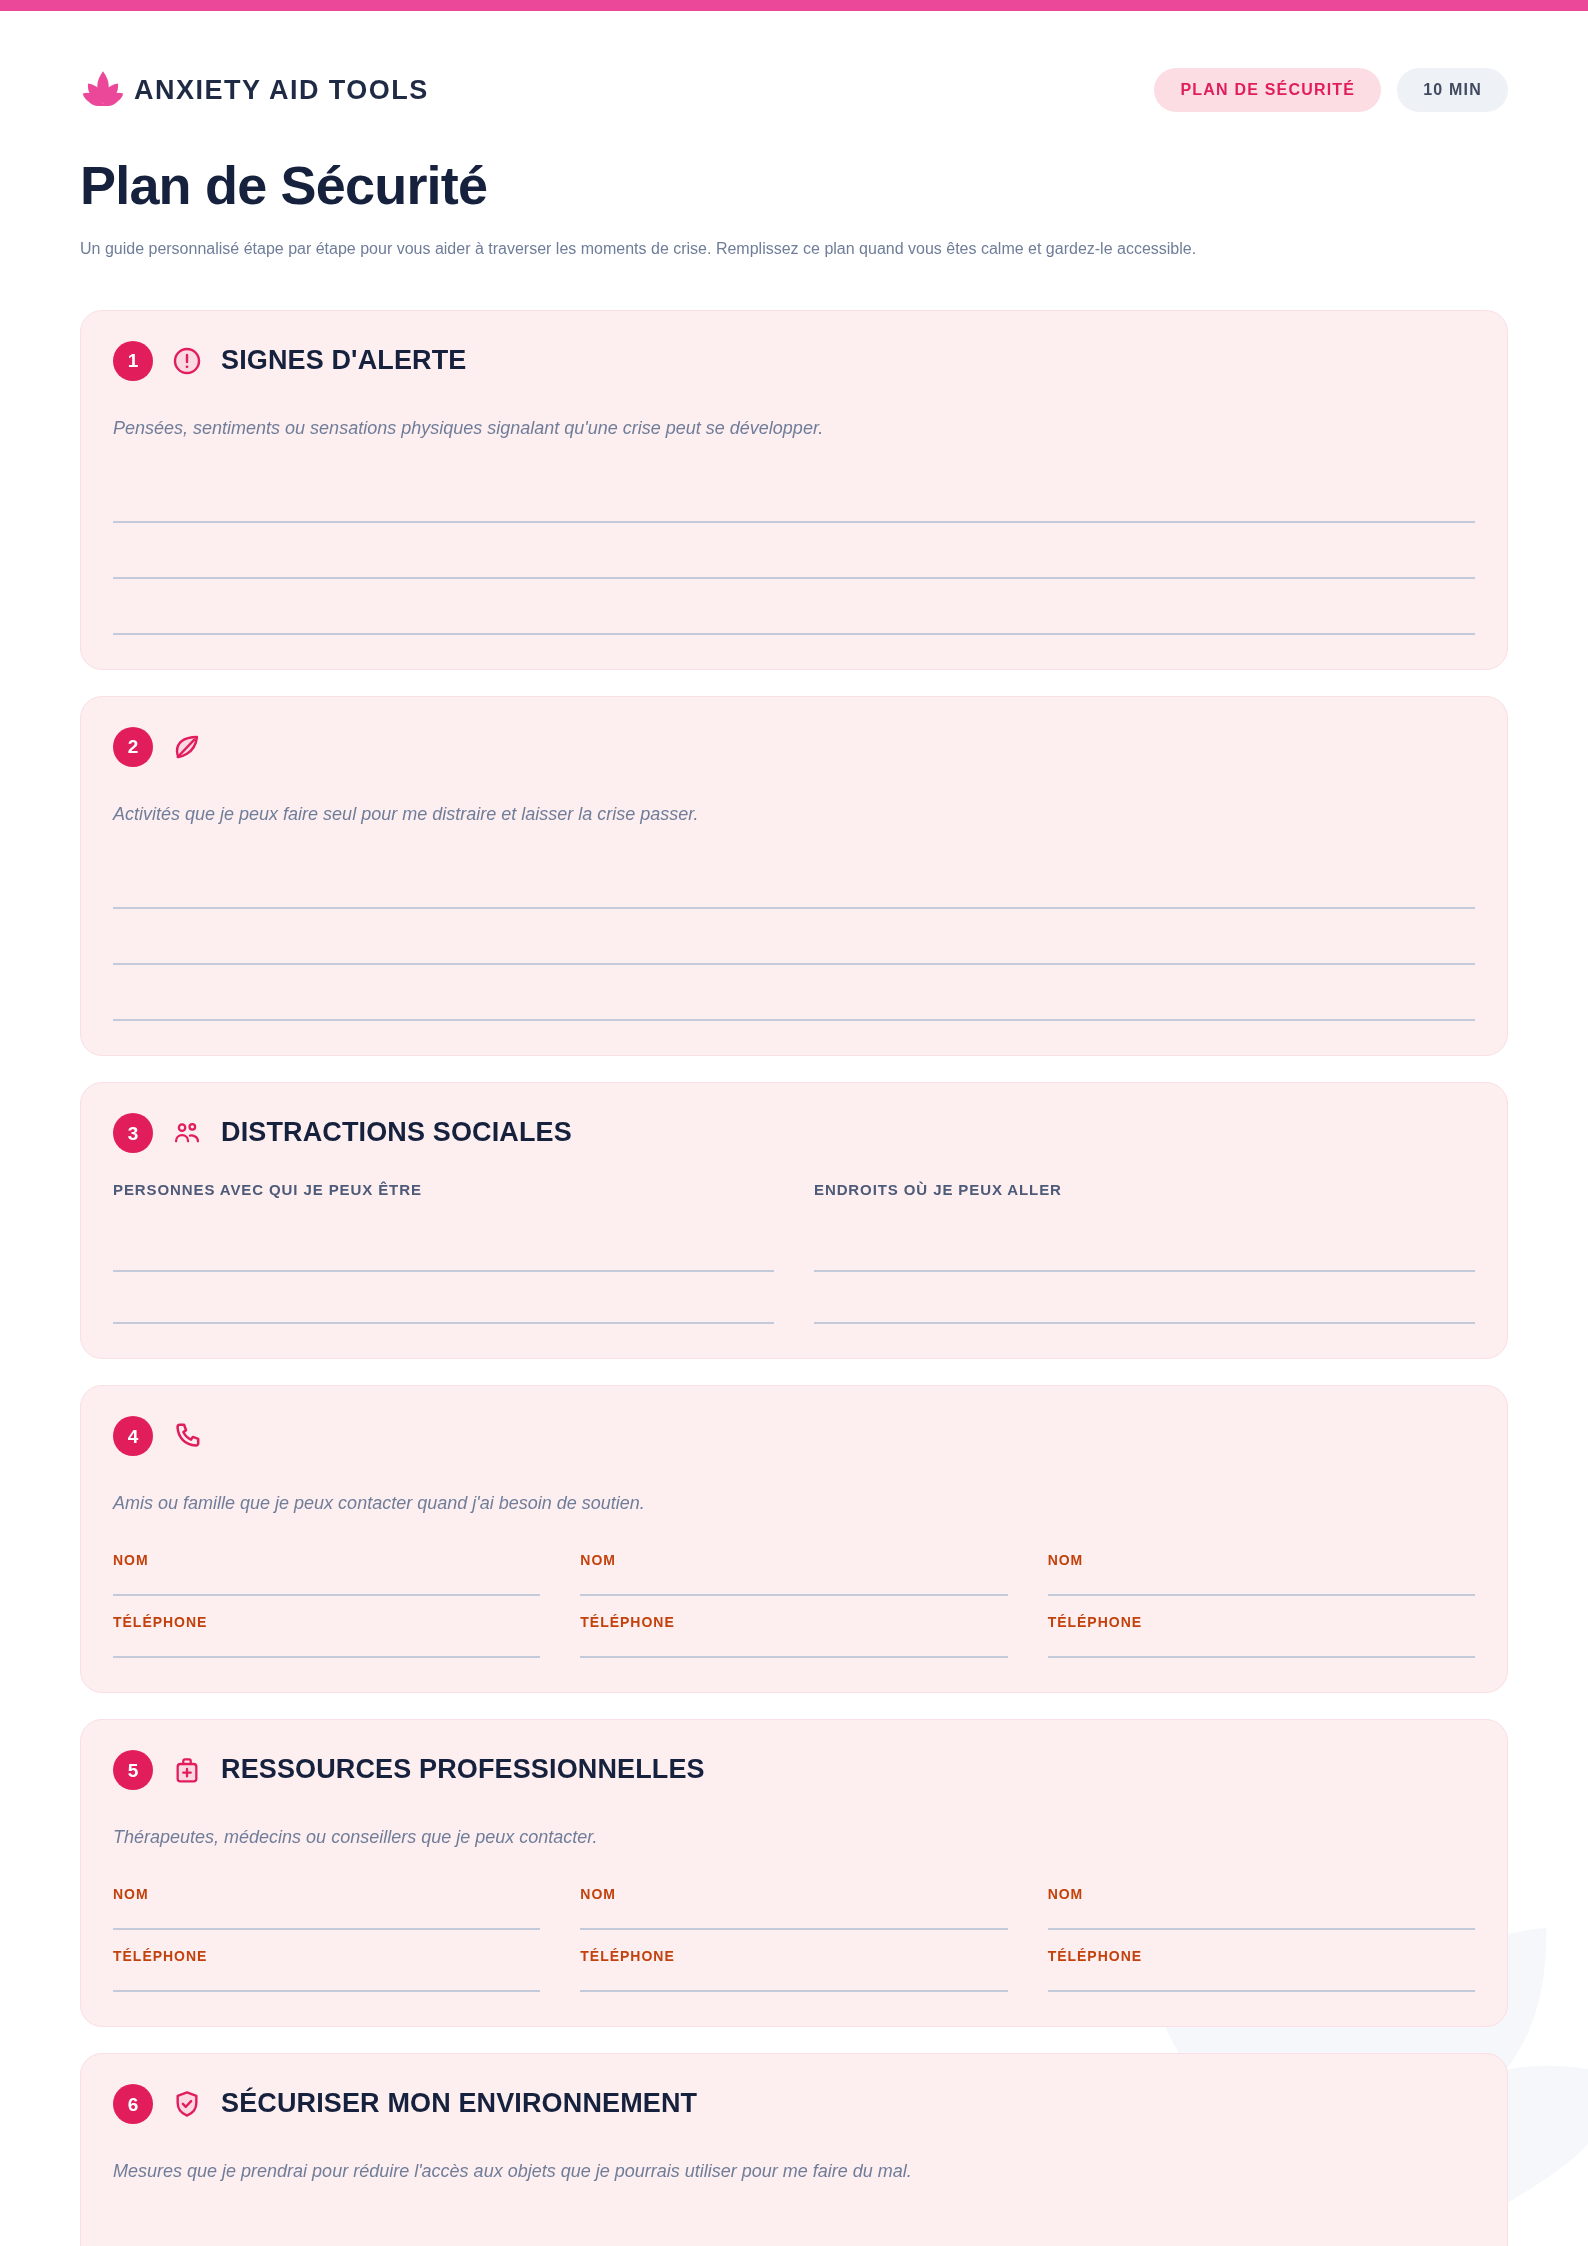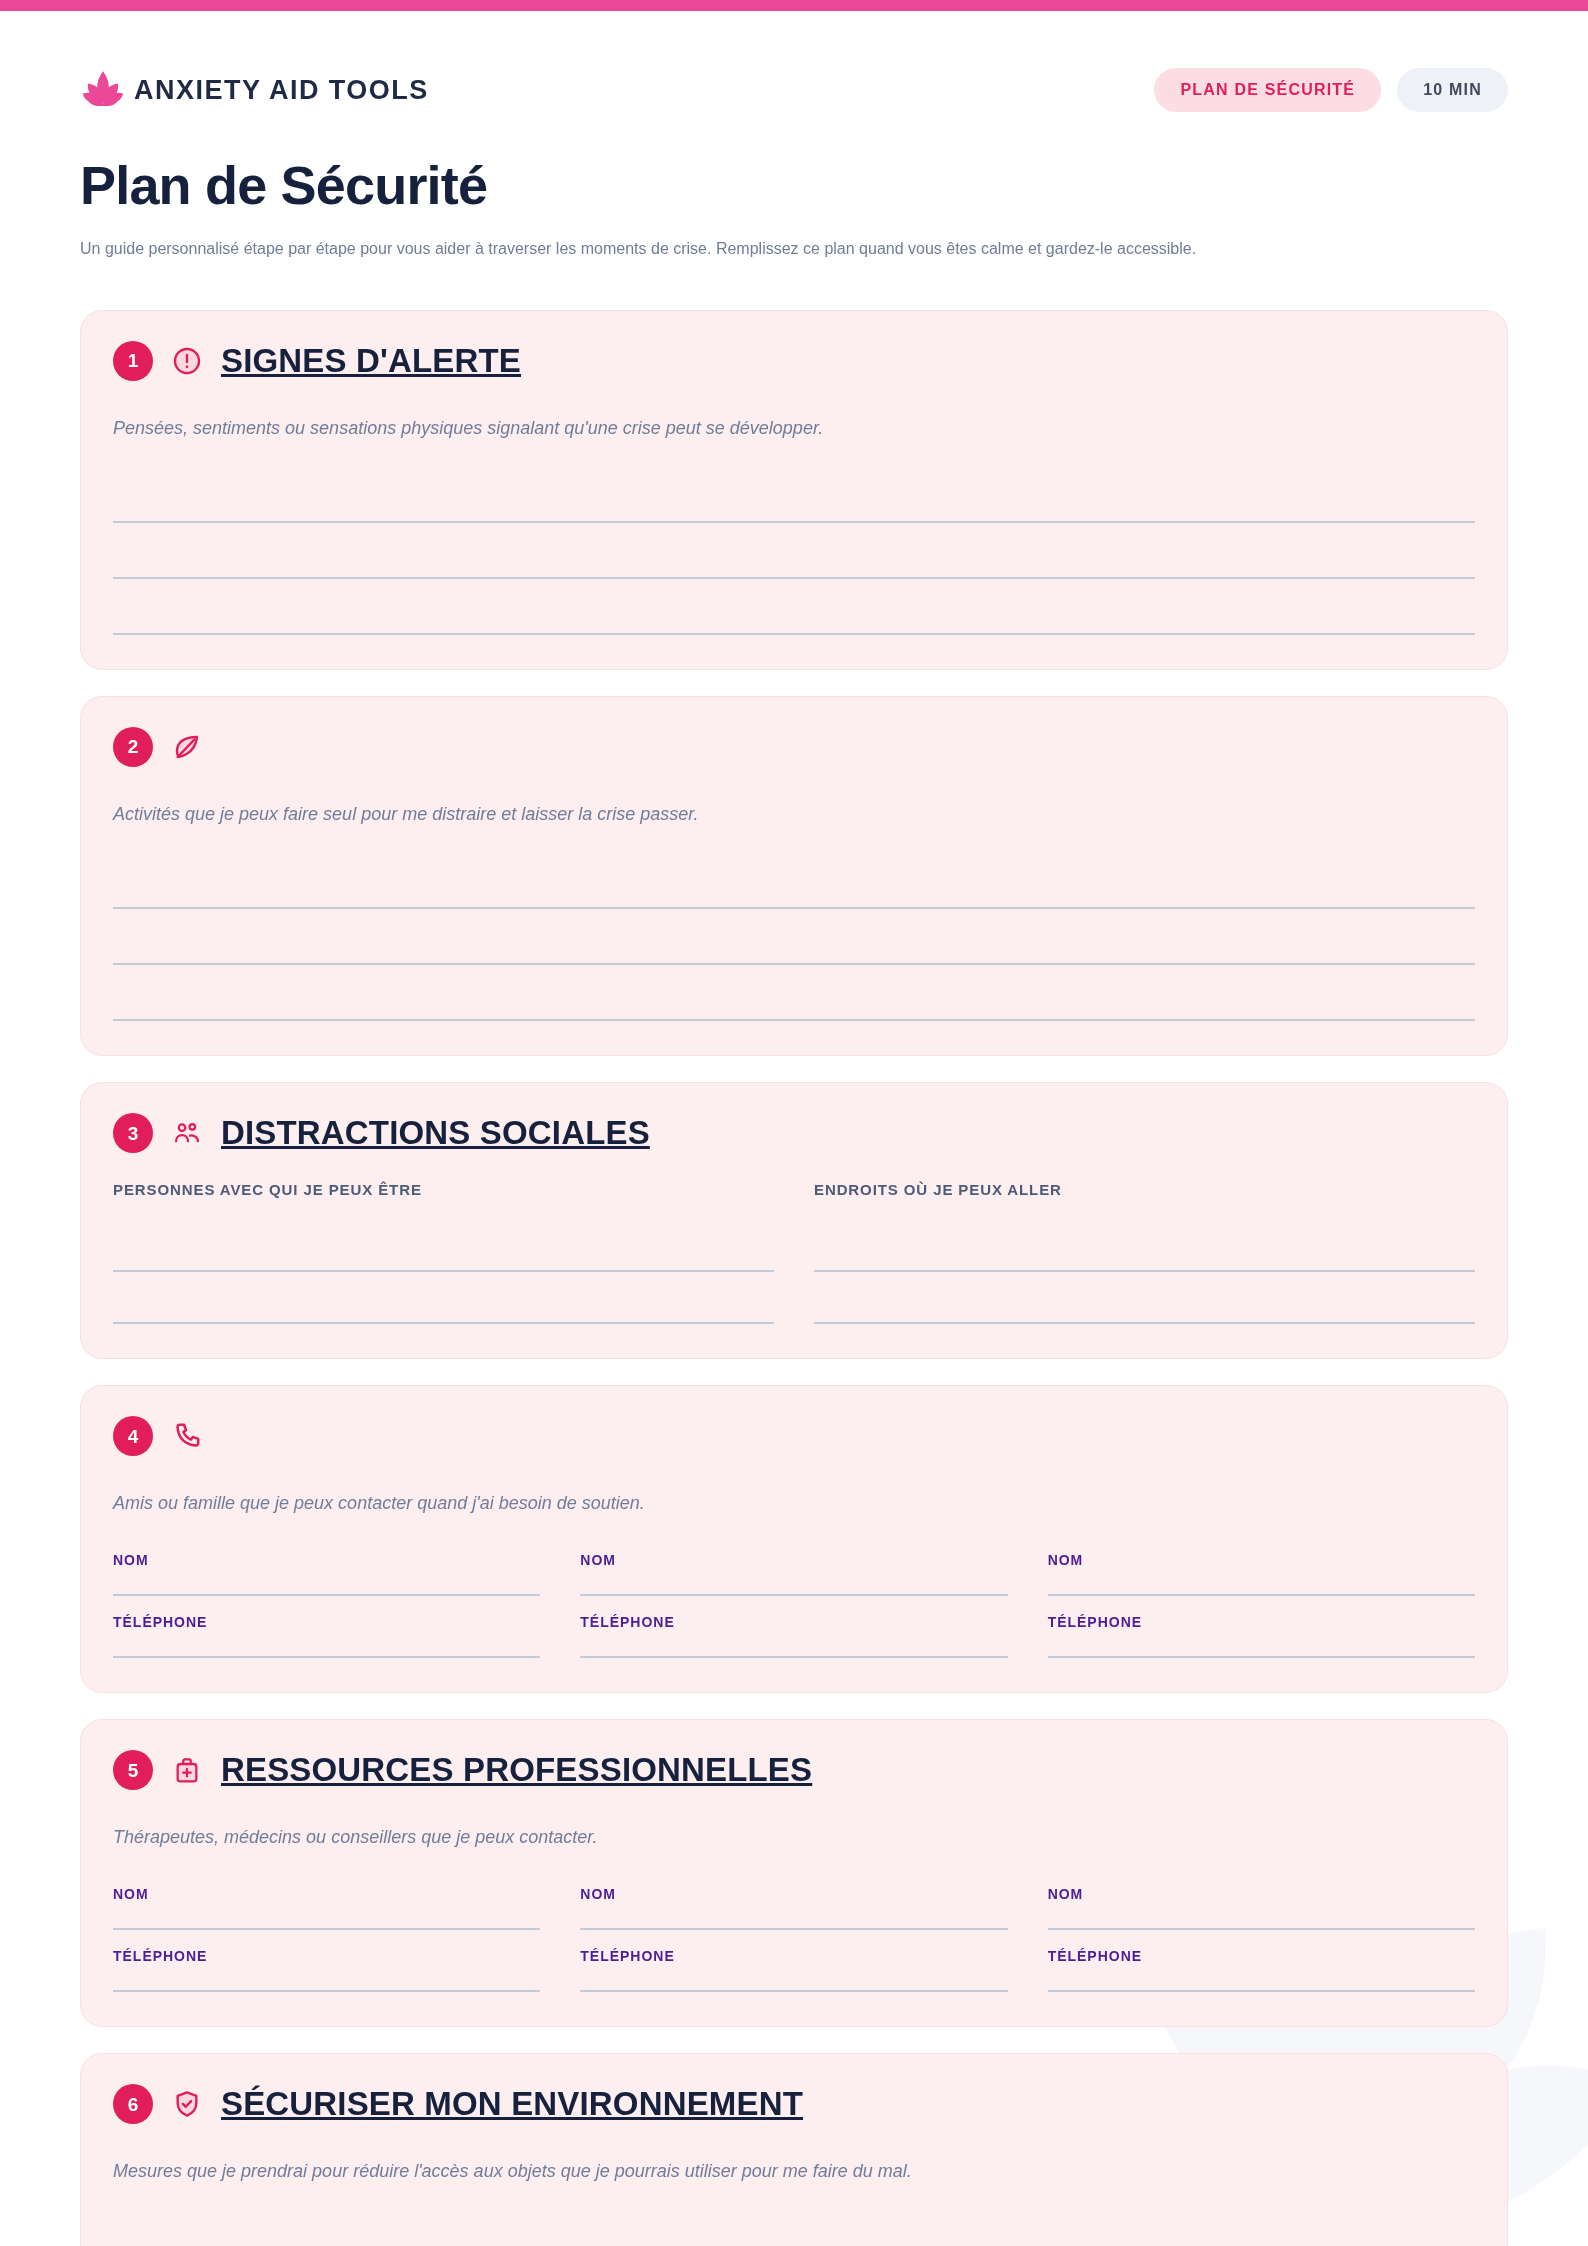--- a/index.html
+++ b/index.html
@@ -111,26 +111,25 @@
     border-radius:50%;
     background:var(--pink-deep);
     color:#fff;
     font-size:19px;
     font-weight:700;
     display:flex;align-items:center;justify-content:center;
     line-height:1;
   }
   .sec-icon{width:32px;height:32px;flex:0 0 auto;display:block;}
   .card-title{
-    font-size:33px;
+    font-size:27px;
     font-weight:700;
     letter-spacing:.005em;
     color:#16213d;
     line-height:1.1;
-    text-decoration:underline;
   }
   .card-desc{
     margin-top:34px;
     font-size:18px;
     font-style:italic;
     color:#6f7d99;
     line-height:1.45;
   }
 
   
@@ -162,21 +161,21 @@
     display:grid;
     grid-template-columns:repeat(3,1fr);
     column-gap:40px;
     row-gap:4px;
   }
   .field{padding-top:14px;}
   .field-label{
     font-size:14px;
     font-weight:700;
     letter-spacing:.07em;
-    color:#4c1d95;
+    color:#c2410c;
   }
   .field-line{
     margin-top:14px;
     border-bottom:2px solid var(--line);
     height:14px;
   }
 </style>
 </head>
 <body>
 

